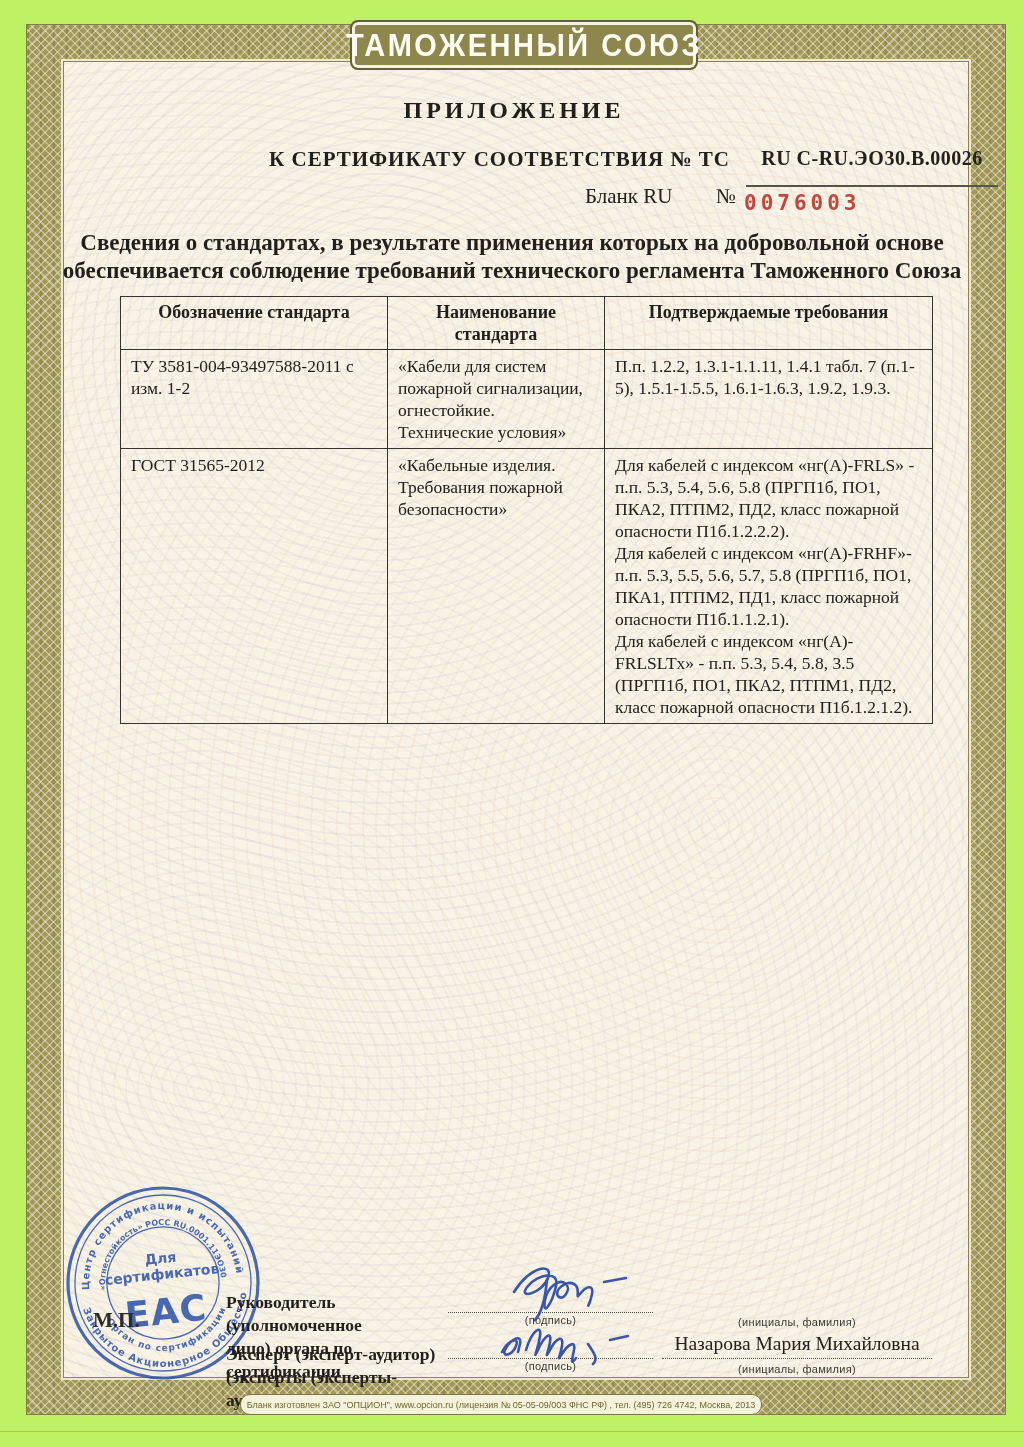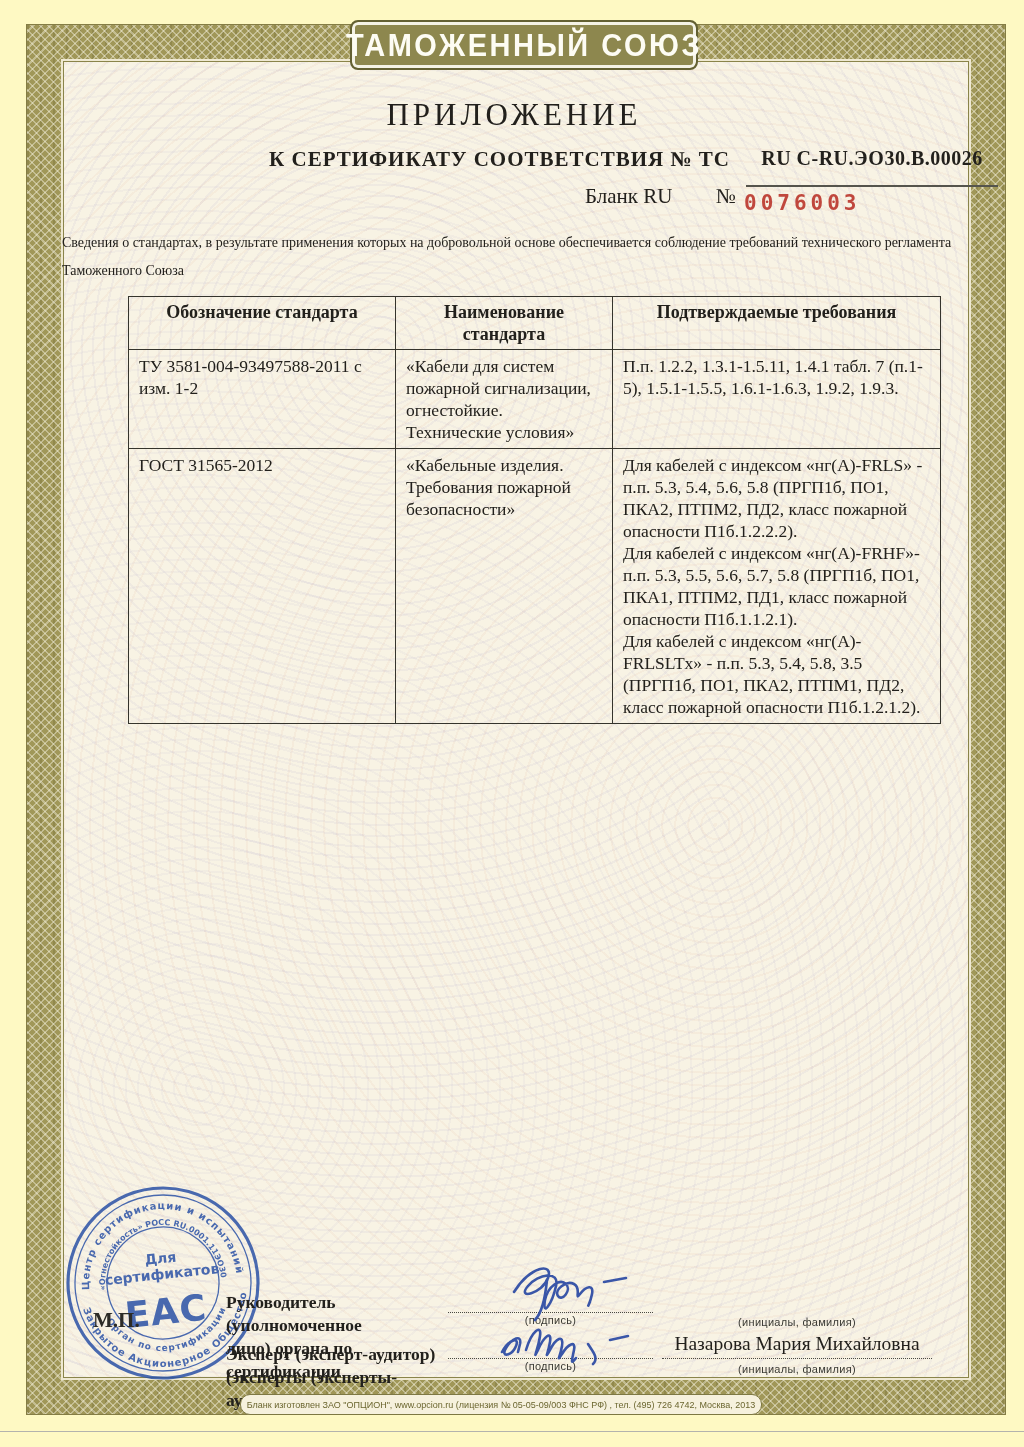--- a/index.html
+++ b/index.html
@@ -1,18 +1,18 @@
 <!DOCTYPE html>
 <html style="--accent-red: #c0473d; --stamp-blue: #2b52a6; --border-olive: #a09758; --paper-cream: #f8f3e4;"><head>
 <meta charset="utf-8">
 <style>
   html,body{margin:0;padding:0;background:#ffffff;}
   .page{
     position:relative; width:1024px; height:1447px; overflow:hidden;
-    background:#fef9c3; font-family:"Liberation Serif", serif; color:#22201c;
+    background:#bef264; font-family:"Liberation Serif", serif; color:#22201c;
   }
   
   .frame{
     position:absolute; left:26px; top:24px; width:978px; height:1389px;
     background-color:var(--border-olive,#a09758);
     background-image:
       repeating-linear-gradient(45deg, rgba(250,247,230,.40) 0 1.5px, transparent 1.5px 6px),
       repeating-linear-gradient(-45deg, rgba(250,247,230,.40) 0 1.5px, transparent 1.5px 6px),
       repeating-linear-gradient(90deg, rgba(105,99,48,.28) 0 2px, transparent 2px 13px);
     border:1px solid #847d45;
@@ -36,44 +36,44 @@
     box-shadow: inset 0 0 0 3px rgba(253,251,242,.92), inset 0 0 0 6px #8d874e;
     display:flex; align-items:center; justify-content:center;
   }
   .banner span{
     font-family:"Liberation Sans", sans-serif; font-weight:bold; font-size:29px;
     color:#fdfcf3; letter-spacing:2.5px; transform:scaleY(1.06); white-space:nowrap;
   }
 
   .doc-title{
     position:absolute; left:60px; top:97px; width:908px; text-align:center;
-    font-size:31px; font-weight:normal; letter-spacing:4px;
+    font-size:24px; font-weight:bold; letter-spacing:4px;
   }
   .cert-row{position:absolute; left:233px; top:147px; display:flex; align-items:flex-start;margin-left:36px;}
   .cert-label{font-size:21px; font-weight:bold; letter-spacing:1px; white-space:nowrap;}
   .cert-number{
     display:inline-block; margin-left:16px; width:252px; text-align:center;
     font-size:20px; font-weight:bold; letter-spacing:.5px; padding-bottom:15px;
     border-bottom:2px solid #55544c; white-space:nowrap;
   }
   .series-label{position:absolute; left:585px; top:184px; font-size:21px;}
   .number-sign{position:absolute; left:716px; top:184px; font-size:21px;}
   .serial{
     position:absolute; left:744px; top:182px;
     font-family:"DejaVu Sans Mono", monospace; font-weight:bold; font-size:21px;
     letter-spacing:4px; color:var(--accent-red,#c0473d);margin-top:9px;
   }
 
   .intro{
-    position:absolute; left:62px; top:229px; width:900px; 
-    font-size:14px; font-weight:normal; line-height:27.5px;
+    position:absolute; left:62px; top:229px; width:900px; text-align:center;
+    font-size:23px; font-weight:bold; line-height:27.5px;
   }
 
   table.standards{
-    position:absolute; left:128px; top:296px; width:812px;
+    position:absolute; left:120px; top:296px; width:812px;
     border-collapse:collapse; table-layout:fixed; background:transparent;
   }
   table.standards th, table.standards td{
     border:1.6px solid #35342c; vertical-align:top; text-align:left;
     font-size:17.5px; line-height:22px; padding:5px 10px;
   }
   table.standards th{font-weight:bold; text-align:center; font-size:18px; padding:4px 6px;}
   col.c1{width:267px;} col.c2{width:217px;} col.c3{width:328px;}
   td p{margin:0;}
 
@@ -150,21 +150,21 @@
         <th>Обозначение стандарта</th>
         <th>Наименование стандарта</th>
         <th>Подтверждаемые требования</th>
       </tr>
     </thead>
     <tbody>
       <tr>
         <td>ТУ 3581-004-93497588-2011 с изм. 1-2</td>
         <td>«Кабели для систем пожарной сигнализации, огнестойкие. Технические условия»</td>
         <td>
-          <p>П.п. 1.2.2, 1.3.1-1.5.11, 1.4.1 табл. 7 (п.1-5), 1.5.1-1.5.5, 1.6.1-1.6.3, 1.9.2, 1.9.3.</p>
+          <p>П.п. 1.2.2, 1.3.1-1.1.11, 1.4.1 табл. 7 (п.1-5), 1.5.1-1.5.5, 1.6.1-1.6.3, 1.9.2, 1.9.3.</p>
         </td>
       </tr>
       <tr>
         <td>ГОСТ 31565-2012</td>
         <td>«Кабельные изделия. Требования пожарной безопасности»</td>
         <td>
           <p>Для кабелей с индексом «нг(А)-FRLS» - п.п. 5.3, 5.4, 5.6, 5.8 (ПРГП1б, ПО1, ПКА2, ПТПМ2, ПД2, класс пожарной опасности П1б.1.2.2.2).</p>
           <p>Для кабелей с индексом «нг(А)-FRHF»- п.п. 5.3, 5.5, 5.6, 5.7, 5.8 (ПРГП1б, ПО1, ПКА1, ПТПМ2, ПД1, класс пожарной опасности П1б.1.1.2.1).</p>
           <p>Для кабелей с индексом «нг(А)-FRLSLTx» - п.п. 5.3, 5.4, 5.8, 3.5 (ПРГП1б, ПО1, ПКА2, ПТПМ1, ПД2, класс пожарной опасности П1б.1.2.1.2).</p>
         </td>

